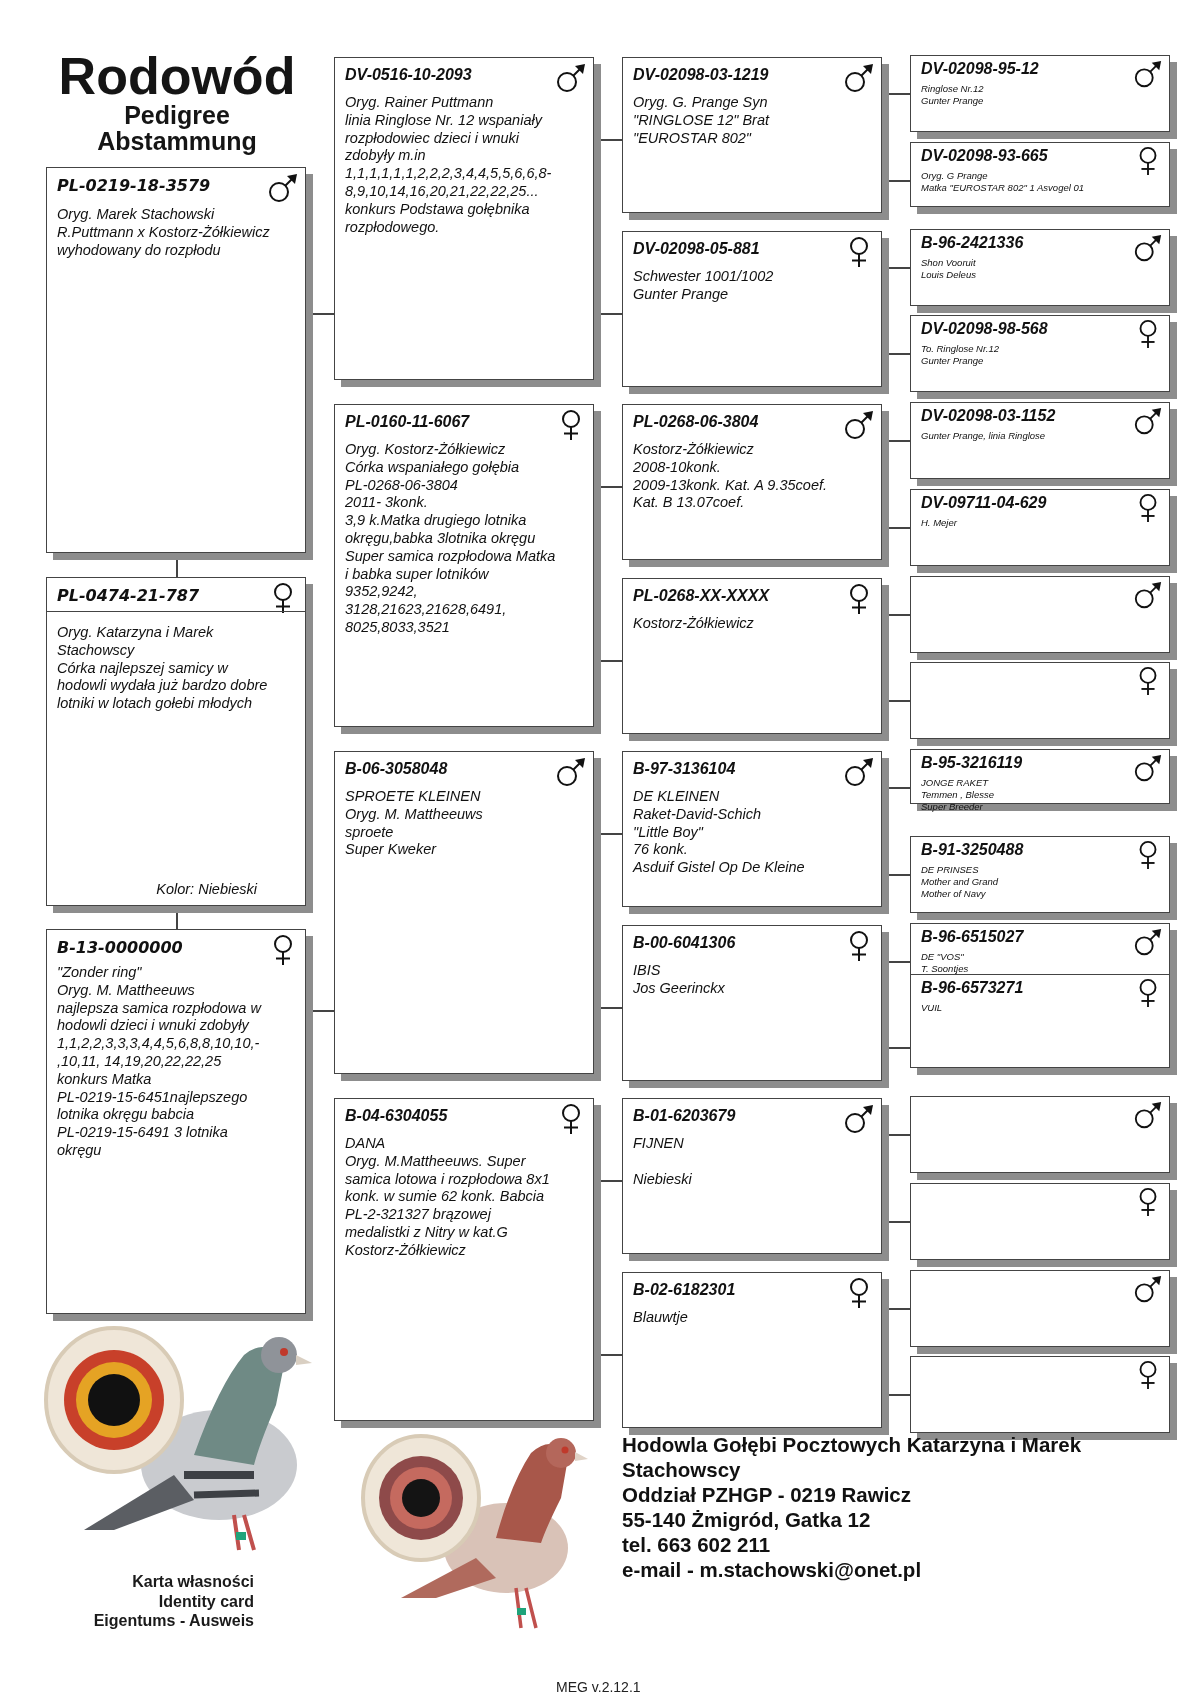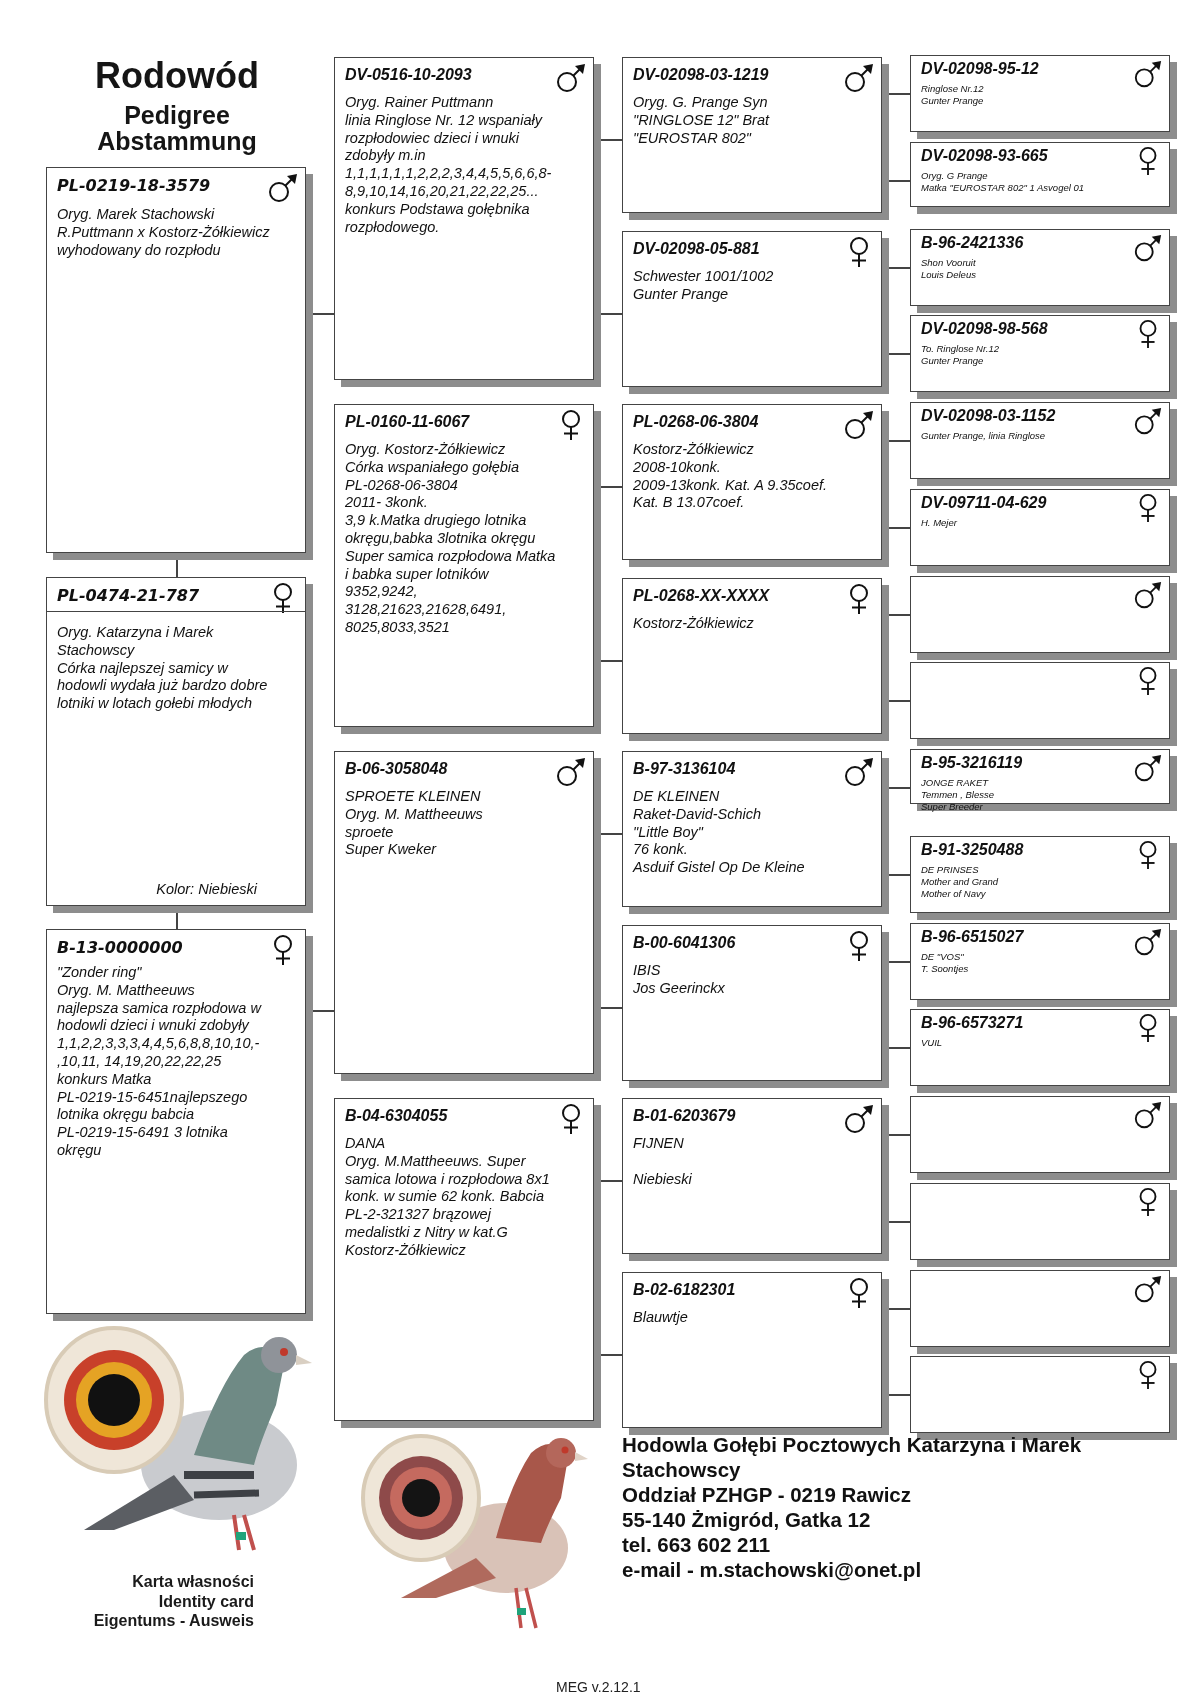--- a/index.html
+++ b/index.html
@@ -1,19 +1,19 @@
 <!DOCTYPE html>
 <html><head>
 <meta charset="utf-8">
 <style>
   html, body { margin: 0; padding: 0; background: #ffffff; }
   body { width: 1200px; height: 1697px; position: relative; overflow: hidden;
          font-family: "Liberation Sans", sans-serif; color: #111; }
   .title-block { position: absolute; left: 46px; top: 50px; width: 262px; text-align: center; }
-  .t-main { font-weight: bold; font-size: 36px; line-height: 52px; letter-spacing: 0px; color:#151515; }
+  .t-main { font-weight: bold; font-size: 52px; line-height: 52px; letter-spacing: 0px; color:#151515; }
   .t-sub { font-weight: bold; font-size: 25px; line-height: 26px; color:#151515; }
   .box { position: absolute; background: #fff; border: 1.5px solid #444; box-sizing: border-box;
          box-shadow: 7px 7px 0 #8d8d8d; font-style: italic; }
   .box .ring { position: absolute; left: 10px; top: 8px; font-weight: bold; font-size: 16px; color:#111; white-space: nowrap; }
   .box .desc { position: absolute; left: 10px; top: 36px; right: 8px; font-size: 14.5px; line-height: 17.8px; white-space: pre-line; color:#111; }
   .box.small .ring { top: 4px; font-size: 16px; }
   .box.small .desc { top: 27px; font-size: 9.5px; line-height: 11.8px; }
   .box .sex { position: absolute; right: 6px; top: 4px; width: 32px; height: 32px; }
   .box.small .sex { right: 6px; top: 3px; width: 30px; height: 30px; }
   .col1 .ring { font-family: "DejaVu Sans", sans-serif; font-size: 16px; }
@@ -375,21 +375,21 @@
     <div class="box small" style="left: 910px; top: 923px; width: 260px; height: 77px;">
       <div class="ring">B-96-6515027</div>
       <div class="sex"><svg viewBox="0 0 32 32" width="100%" height="100%">
           <circle cx="12" cy="20" r="9" fill="none" stroke="#111" stroke-width="2"></circle>
           <line x1="18.5" y1="13.5" x2="27" y2="5" stroke="#111" stroke-width="2"></line>
           <polygon points="30,2 20,4 28,12" fill="#111"></polygon>
         </svg></div>
       <div class="desc">DE "VOS"
 T. Soontjes</div>
     </div>
-    <div class="box small" style="left: 910px; top: 1009px; width: 260px; height: 77px;">
+    <div class="box small" style="left: 910px; top: 974px; width: 260px; height: 94px;">
       <div class="ring">B-96-6573271</div>
       <div class="sex"><svg viewBox="0 0 32 32" width="100%" height="100%">
           <circle cx="16" cy="10" r="8" fill="none" stroke="#111" stroke-width="2"></circle>
           <line x1="16" y1="18" x2="16" y2="31" stroke="#111" stroke-width="2"></line>
           <line x1="9" y1="24.5" x2="23" y2="24.5" stroke="#111" stroke-width="2"></line>
         </svg></div>
       <div class="desc">VUIL</div>
     </div>
     <div class="box small" style="left: 910px; top: 1096px; width: 260px; height: 77px;">
       <div class="ring"></div>

